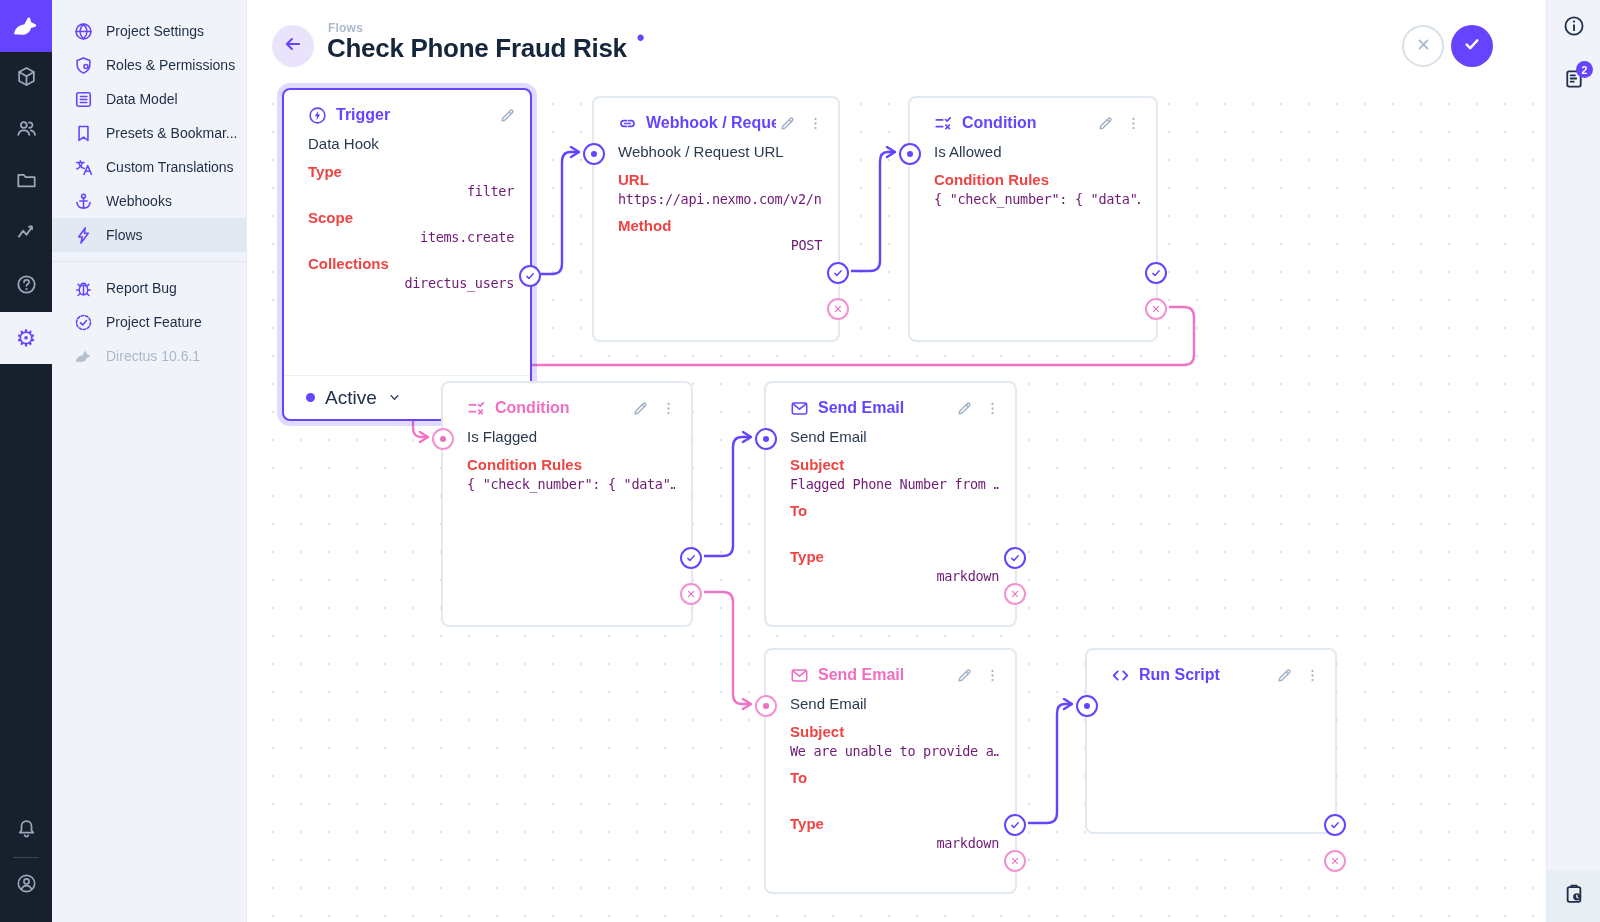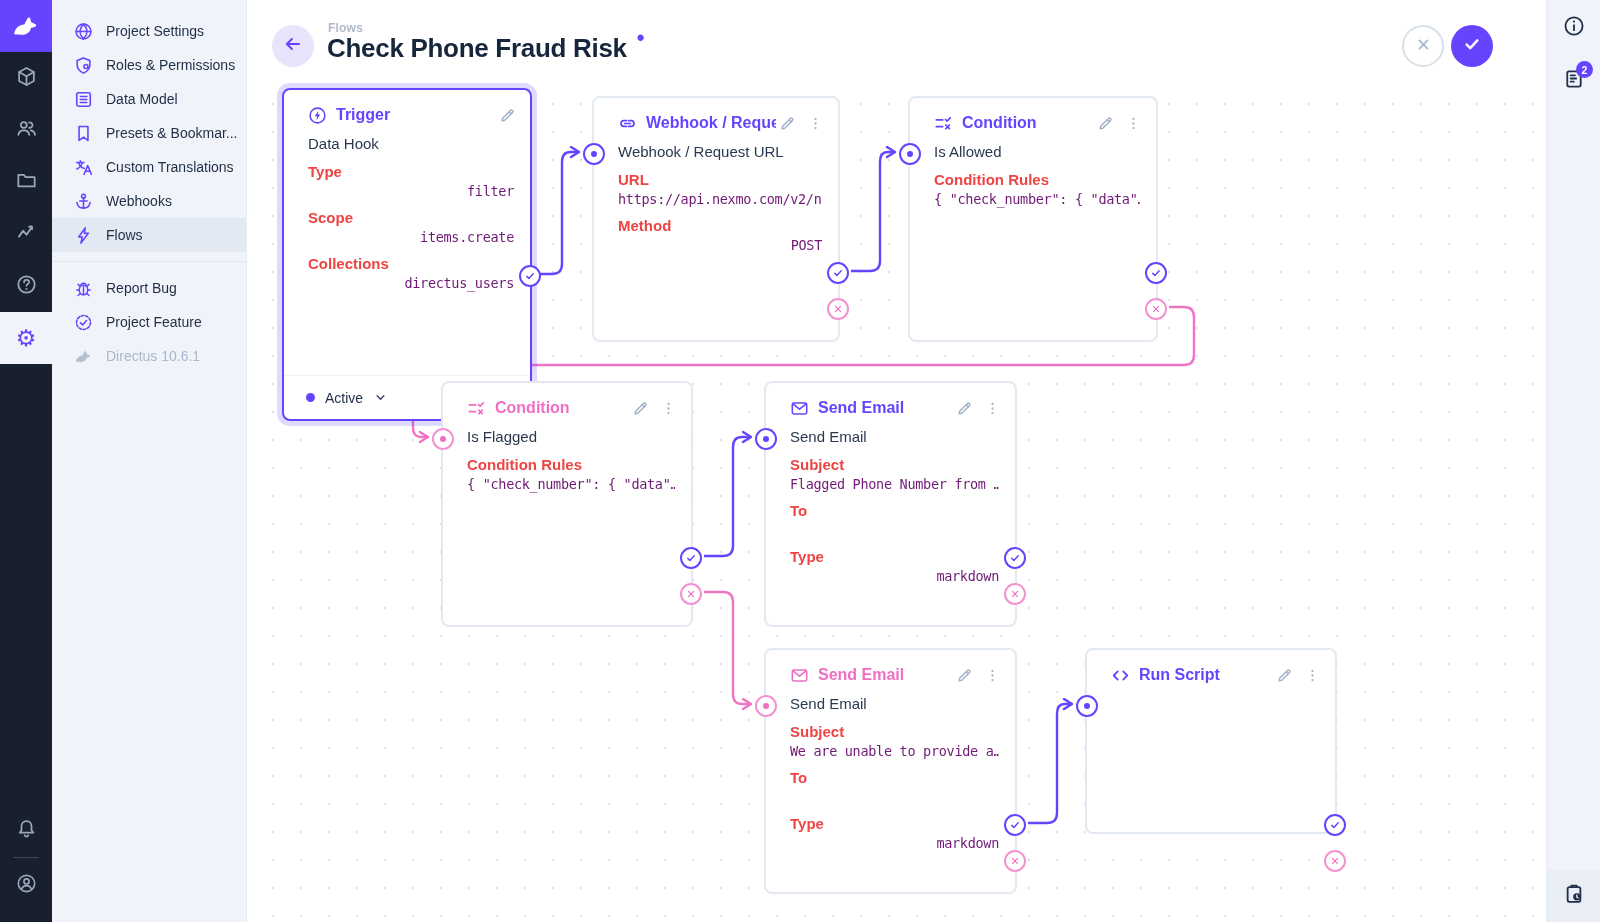--- a/index.html
+++ b/index.html
@@ -66,21 +66,21 @@
   .pink .p-icon, .pink .p-title { color:#f06ec1; }
   .p-hbtn { width:22px; height:22px; display:flex; align-items:center; justify-content:center; color:#9fb0c6; cursor:pointer; flex:0 0 auto; }
   .p-hbtn svg { width:17px; height:17px; }
   .p-hbtn.kebab { margin-left:6px; color:#a3b4ca; }
   .p-body { padding:8px 16px 0 24px; }
   .p-name { font-size:15px; color:#2a3950; line-height:20px; margin-bottom:7px; white-space:nowrap; overflow:hidden; }
   .f-label { font-size:15px; font-weight:700; color:#ef4444; line-height:21px; margin-top:6px; }
   .f-value { font-family:"DejaVu Sans Mono", monospace; font-size:13.5px; letter-spacing:-.3px; color:#701a75; line-height:19px; min-height:19px; white-space:nowrap; overflow:hidden; margin-bottom:4px;text-align:right; }
   .p-footer { position:absolute; left:0; right:0; bottom:0; height:44px; border-top:1px solid #edf1f7; display:flex; align-items:center; padding-left:22px; gap:10px; cursor:pointer; }
   .status-dot { width:9px; height:9px; border-radius:50%; background:#6644ff; }
-  .p-footer .status-lbl { font-size:14px; font-weight:500; color:#20304a; }
+  .p-footer .status-lbl { font-size:19px; font-weight:500; color:#20304a; }
   .p-footer svg { width:15px; height:15px; color:#39486) ; color:#394860; }
 
   .port { position:absolute; width:22px; height:22px; border-radius:50%; background:#fff; display:flex; align-items:center; justify-content:center; z-index:3; cursor:pointer; }
   .port.input { left:-11px; }
   .port.output { right:-11px; }
   .port.p-purple { border:2px solid #6644ff; color:#6644ff; }
   .port.p-pink { border:2px solid #f491d1; color:#f06ec1; }
   .port .dot { width:6px; height:6px; border-radius:50%; background:currentColor; }
   .port svg { width:12px; height:12px; }
 

